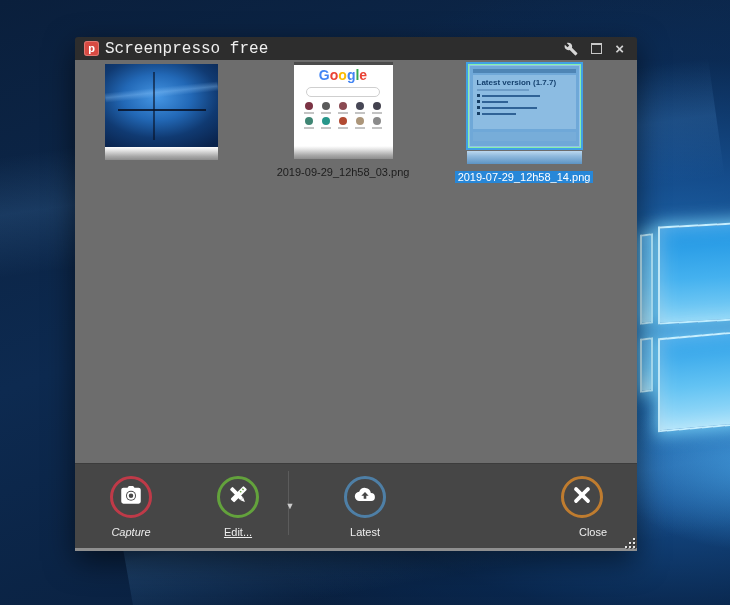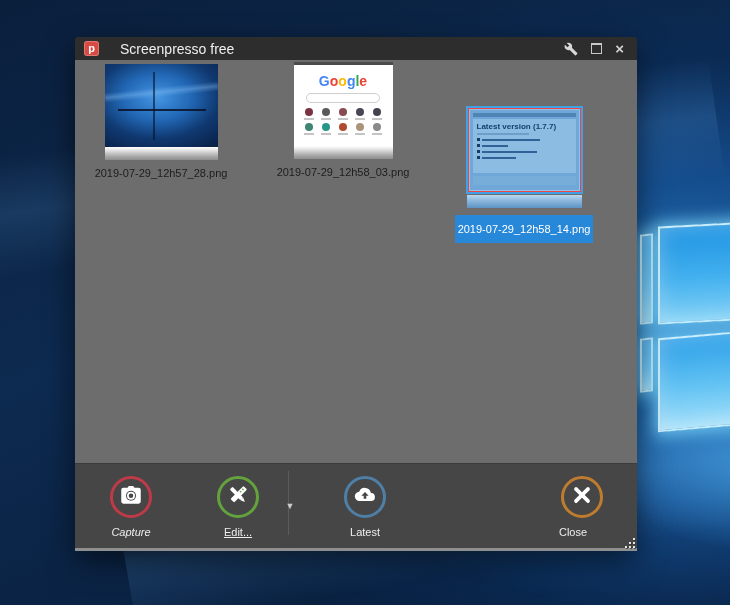--- a/index.html
+++ b/index.html
@@ -28,21 +28,21 @@
     background:linear-gradient(180deg,#2b9fe8 0%,#63c3f3 55%,#a5e0fa 100%);}
 
   
   .app-window{position:absolute;left:75px;top:37px;width:562px;height:514px;
     box-shadow:0 10px 30px rgba(0,0,0,.55);border-radius:3px 3px 0 0;}
   .titlebar{position:absolute;left:0;top:0;right:0;height:23px;background:#2d2d2d;
     border-radius:3px 3px 0 0;display:flex;align-items:center;}
   .applogo{width:15px;height:15px;margin-left:9px;background:#d84a42;border-radius:3px;
     color:#fff;font-weight:bold;font-size:11px;line-height:15px;text-align:center;
     box-shadow:inset 0 0 0 1px rgba(255,255,255,.25);}
-  .title-text{margin-left:21px;color:#efefef;font-size:14px;flex:1;}
+  .title-text{margin-left:6px;color:#efefef;font-size:16px;flex:1;font-family:Liberation Mono, monospace;}
   .tb-btns{display:flex;align-items:center;gap:13px;padding-right:13px;}
   .tb-wrench svg{display:block;}
   .tb-max{display:block;width:9px;height:8px;border:1px solid #c8c8c8;border-top-width:2px;}
   .tb-close{color:#d2d2d2;font-size:15px;font-weight:bold;line-height:14px;}
 
   .content{position:absolute;left:0;top:23px;right:0;height:403px;background:#6d6d6d;}
 
   .thumb-cell{position:absolute;top:2px;text-align:center;}
   .cell-1{left:8px;width:156px;}
   .cell-2{left:196px;width:144px;}
@@ -55,58 +55,58 @@
       radial-gradient(90px 60px at 46% 40%, #4596e4 0%, #2268b6 38%, #103a72 68%, #0a234c 100%),
       #0a234c;}
   .timg-win .hline{position:absolute;left:12%;right:10%;top:54%;height:2px;background:rgba(8,18,38,.85);}
   .timg-win .vline{position:absolute;top:10%;bottom:8%;left:43%;width:2px;background:rgba(8,18,38,.6);}
   .timg-win .streak{position:absolute;left:0;top:28%;width:100%;height:10px;transform:rotate(-6deg);
     background:linear-gradient(180deg,rgba(140,200,255,0),rgba(150,205,255,.35),rgba(140,200,255,0));}
 
   
   .timg-goog{width:99px;height:84px;background:#fff;}
   .gchrome{height:3px;background:#4b4b4b;}
-  .glogo{margin-top:8px;font-size:14px;font-weight:bold;letter-spacing:0;}
+  .glogo{margin-top:2px;font-size:14px;font-weight:bold;letter-spacing:0;}
   .gsearch{width:72px;height:8px;margin:4px auto 5px;border:1px solid #cfcfcf;border-radius:5px;background:#fff;}
   .gicons{display:grid;grid-template-columns:repeat(5,1fr);grid-row-gap:3px;padding:0 7px;}
   .gi{display:flex;flex-direction:column;align-items:center;}
   .gi .dot{width:8px;height:8px;border-radius:50%;}
   .gi .lbl{width:10px;height:2px;background:#c4c4c4;margin-top:2px;}
 
   
-  .sel{display:inline-block;border:2px solid #41a0e6;background:#ef4444;padding:1px;margin-top:44px;}
+  .sel{display:inline-block;border:2px solid #41a0e6;background:#86efac;padding:1px;}
   .timg-about{width:111px;height:82px;background:#6fa8d8;border:1px solid #93c2e8;box-sizing:border-box;text-align:left;}
   .ab-topstrip{height:4px;margin:3px 3px 0;background:#4e85b5;}
   .ab-main{margin:2px 3px 0;height:54px;background:#8cbce2;padding:3px 4px;box-sizing:border-box;}
   .ab-head{font-size:8px;font-weight:bold;color:#14406e;white-space:nowrap;}
   .ab-sub{width:52px;height:2px;background:#6d9dc8;margin-top:2px;}
   .ab-row{margin-top:3px;display:flex;align-items:center;}
   .ab-row .bq{width:3px;height:3px;background:#173f66;margin-right:2px;flex:none;}
   .ab-row .bl{height:2px;background:#2f6296;}
   .bl-1{width:58px;} .bl-2{width:26px;} .bl-3{width:55px;} .bl-4{width:34px;}
   .ab-botstrip{height:9px;margin:3px 3px 0;background:#77add9;}
 
   .refl{margin:0 auto;height:13px;
     background:linear-gradient(180deg,#ffffff 0%,#e9e9e9 22%,#a8a8a8 72%,#8d8d8d 100%);}
   .refl-1{width:113px;} .refl-2{width:99px;}
   .refl-3{width:115px;background:linear-gradient(180deg,#bcd8ef 0%,#8fb9dd 40%,#5d94c4 100%);}
   .fname{margin-top:7px;font-size:11px;color:#1d1d1d;white-space:nowrap;}
-  .fname-sel{display:inline-block;background:#2787d8;color:#fff;padding:8px 3px;}
+  .fname-sel{display:inline-block;background:#2787d8;color:#fff;padding:0 3px;}
 
   
   .toolbar{position:absolute;left:0;top:426px;right:0;height:85px;background:#464646;
     border-top:1px solid #3c3c3c;}
   .tool-circle{position:absolute;top:12px;width:42px;height:42px;border-radius:50%;
     border:3px solid;box-sizing:border-box;display:flex;align-items:center;justify-content:center;}
   .ring-capture{left:35px;border-color:#bf3a48;}
   .ring-edit{left:142px;border-color:#63a23c;}
   .ring-publish{left:269px;border-color:#4e7fa6;}
   .ring-close{left:486px;border-color:#bf7c2f;}
   .tool-label{position:absolute;top:62px;width:80px;text-align:center;color:#eeeeee;font-size:11px;}
-  .lbl-capture{left:16px;font-style:italic;} .lbl-edit{left:123px;text-decoration:underline;} .lbl-publish{left:250px;} .lbl-close{left:458px;}
+  .lbl-capture{left:16px;font-style:italic;} .lbl-edit{left:123px;text-decoration:underline;} .lbl-publish{left:250px;} .lbl-close{left:478px;}
   .tool-divider{position:absolute;left:213px;top:7px;height:64px;width:1px;background:#5c5c5c;}
   .tool-arrow{position:absolute;left:207px;top:36px;width:16px;text-align:center;
     color:#cccccc;font-size:9px;line-height:12px;}
 
   .bottom-bar{position:absolute;left:0;right:0;top:511px;height:3px;background:#8f8f8f;}
   .grip{position:absolute;right:1px;top:500px;width:12px;height:12px;}
   .grip i{position:absolute;width:2px;height:2px;background:#e4e4e4;box-shadow:1px 1px 0 rgba(40,40,40,.6);}
   .g1{right:1px;top:1px;} .g2{right:1px;top:5px;} .g3{right:1px;top:9px;}
   .g4{right:5px;top:5px;} .g5{right:5px;top:9px;} .g6{right:9px;top:9px;}
 </style>
@@ -143,21 +143,20 @@
 
     <div class="content">
 
       <div class="thumb-cell cell-1">
         <div class="timg timg-win">
           <div class="streak"></div>
           <div class="hline"></div>
           <div class="vline"></div>
         </div>
         <div class="refl refl-1"></div>
-        <div class="fname">2019-07-29_12h57_28.png</div>
       </div>
 
       <div class="thumb-cell cell-2">
         <div class="timg timg-goog">
           <div class="gchrome"></div>
           <div class="glogo"><span style="color: rgb(66, 133, 244);">G</span><span style="color: rgb(234, 67, 53);">o</span><span style="color: rgb(251, 188, 5);">o</span><span style="color: rgb(66, 133, 244);">g</span><span style="color: rgb(52, 168, 83);">l</span><span style="color: rgb(234, 67, 53);">e</span></div>
           <div class="gsearch"></div>
           <div class="gicons">
               <div class="gi">
                 <span class="dot" style="background: rgb(123, 51, 68);"></span>
@@ -195,21 +194,21 @@
                 <span class="dot" style="background: rgb(171, 149, 121);"></span>
                 <span class="lbl"></span>
               </div>
               <div class="gi">
                 <span class="dot" style="background: rgb(138, 138, 138);"></span>
                 <span class="lbl"></span>
               </div>
             </div>
         </div>
         <div class="refl refl-2"></div>
-        <div class="fname">2019-07-29_12h58_03.png</div>
+        <div class="fname">2019-09-29_12h58_03.png</div>
       </div>
 
       <div class="thumb-cell cell-3">
         <div class="sel">
           <div class="timg timg-about">
             <div class="ab-topstrip"></div>
             <div class="ab-main">
               <div class="ab-head">Latest version (1.7.7)</div>
               <div class="ab-sub"></div>
               <div class="ab-row">

